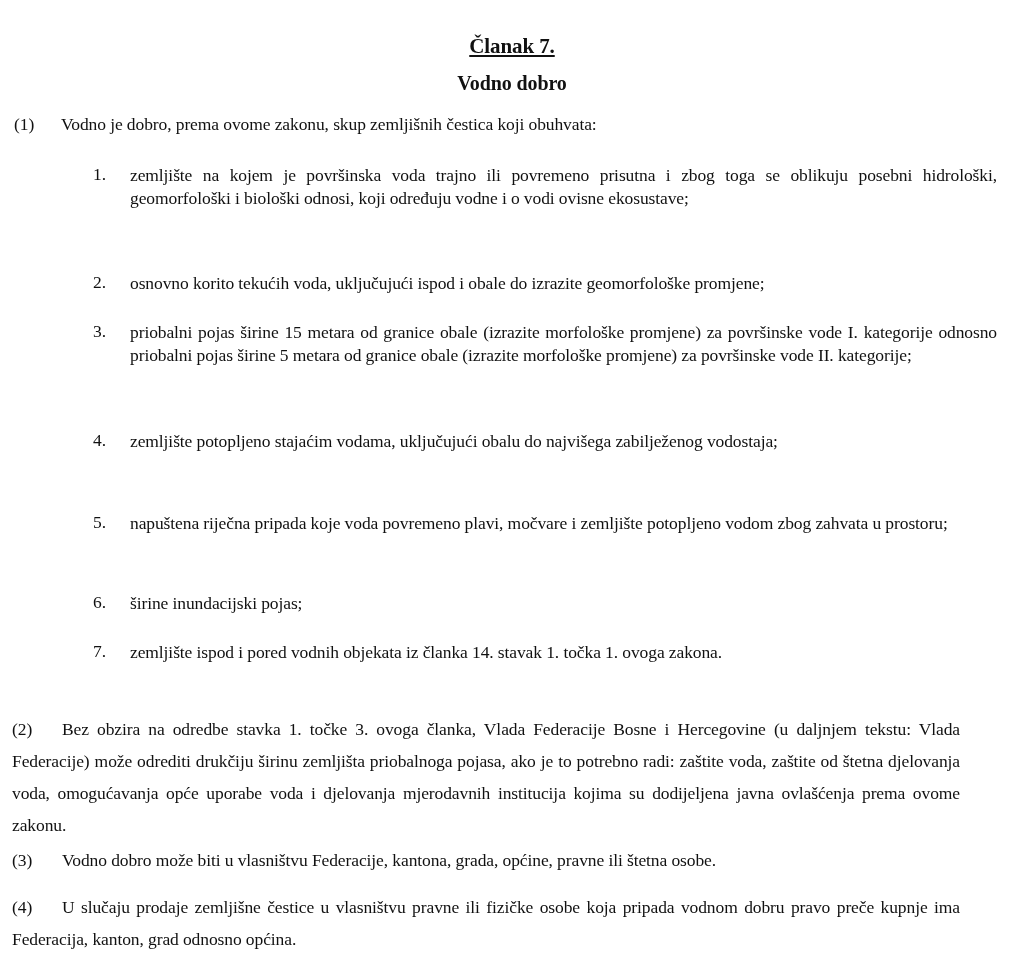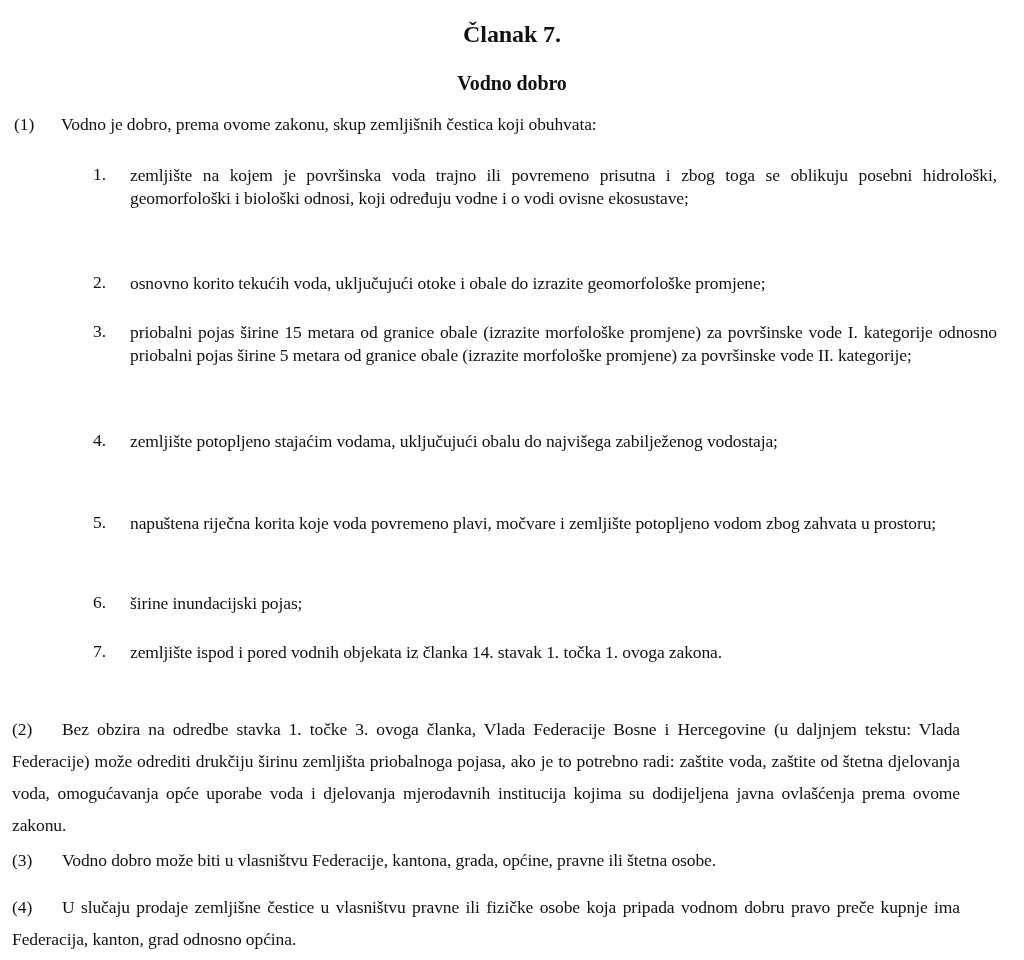--- a/index.html
+++ b/index.html
@@ -7,21 +7,21 @@
     width: 1024px; height: 960px; overflow: hidden; position: relative;
     font-family: "Liberation Serif", "DejaVu Serif", serif;
     color: #111111;
     font-size: 17.5px;
     letter-spacing: -0.1px;
   }
   .title {
     position: absolute; left: 0; width: 1024px; text-align: center;
     font-weight: bold;
   }
-  #article-title { top: 21px; font-size: 24px; }
+  #article-title { top: 34px; font-size: 21px; text-decoration: underline; }
   #article-subtitle { top: 72px; font-size: 20px; }
 
   .para-line { position: absolute; white-space: nowrap; }
   .num { position: absolute; }
 
   .item { position: absolute; left: 93px; width: 904px; }
   .item .marker { position: absolute; left: 0; top: 0; }
   .item .text {
     position: absolute; left: 37px; right: 0; top: 0;
     line-height: 22.5px; text-align: justify; text-align-last: left;
@@ -39,33 +39,33 @@
   <div>
     <span class="num" style="left:14px; top:114px;">(1)</span>
     <span class="para-line" style="left:61px; top:114px;">Vodno je dobro, prema ovome zakonu, skup zemljišnih čestica koji obuhvata:</span>
 
     <div class="item" style="top:164px;">
       <span class="marker">1.</span>
       <span class="text">zemljište na kojem je površinska voda trajno ili povremeno prisutna i zbog toga se oblikuju posebni hidrološki, geomorfološki i biološki odnosi, koji određuju vodne i o vodi ovisne ekosustave;</span>
     </div>
     <div class="item" style="top:272px;">
       <span class="marker">2.</span>
-      <span class="text">osnovno korito tekućih voda, uključujući otoke i obale do izrazite geomorfološke promjene;</span>
+      <span class="text">osnovno korito tekućih voda, uključujući ispod i obale do izrazite geomorfološke promjene;</span>
     </div>
     <div class="item" style="top:321px;">
       <span class="marker">3.</span>
       <span class="text">priobalni pojas širine 15 metara od granice obale (izrazite morfološke promjene) za površinske vode I. kategorije odnosno priobalni pojas širine 5 metara od granice obale (izrazite morfološke promjene) za površinske vode II. kategorije;</span>
     </div>
     <div class="item" style="top:430px;">
       <span class="marker">4.</span>
       <span class="text">zemljište potopljeno stajaćim vodama, uključujući obalu do najvišega zabilježenog vodostaja;</span>
     </div>
     <div class="item" style="top:512px; width:860px;">
       <span class="marker">5.</span>
-      <span class="text" style="text-align:left;">napuštena riječna korita koje voda povremeno plavi, močvare i zemljište  potopljeno vodom zbog zahvata u prostoru;</span>
+      <span class="text" style="text-align:left;">napuštena riječna pripada koje voda povremeno plavi, močvare i zemljište  potopljeno vodom zbog zahvata u prostoru;</span>
     </div>
     <div class="item" style="top:592px;">
       <span class="marker">6.</span>
       <span class="text">širine inundacijski pojas;</span>
     </div>
     <div class="item" style="top:641px;">
       <span class="marker">7.</span>
       <span class="text">zemljište ispod i pored vodnih objekata iz članka 14. stavak 1. točka 1. ovoga zakona.</span>
     </div>
   </div>

